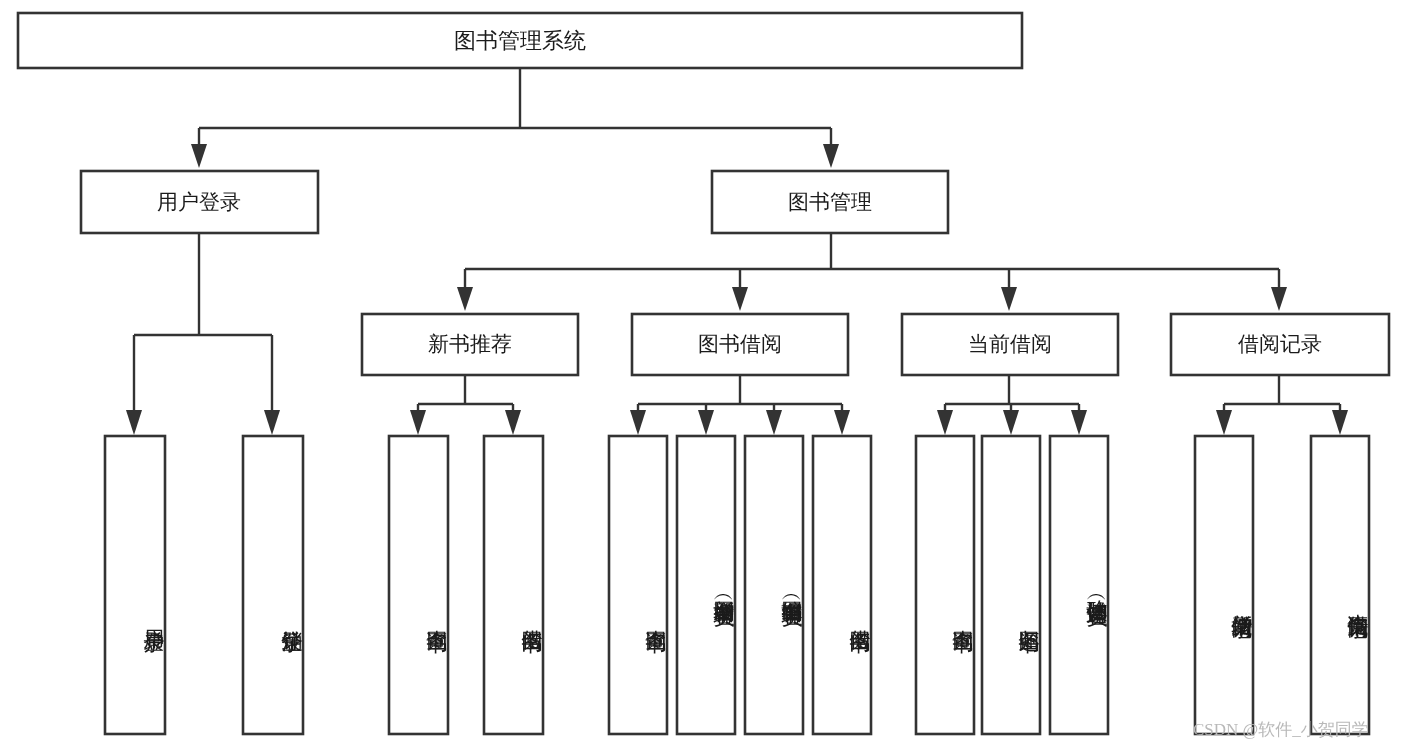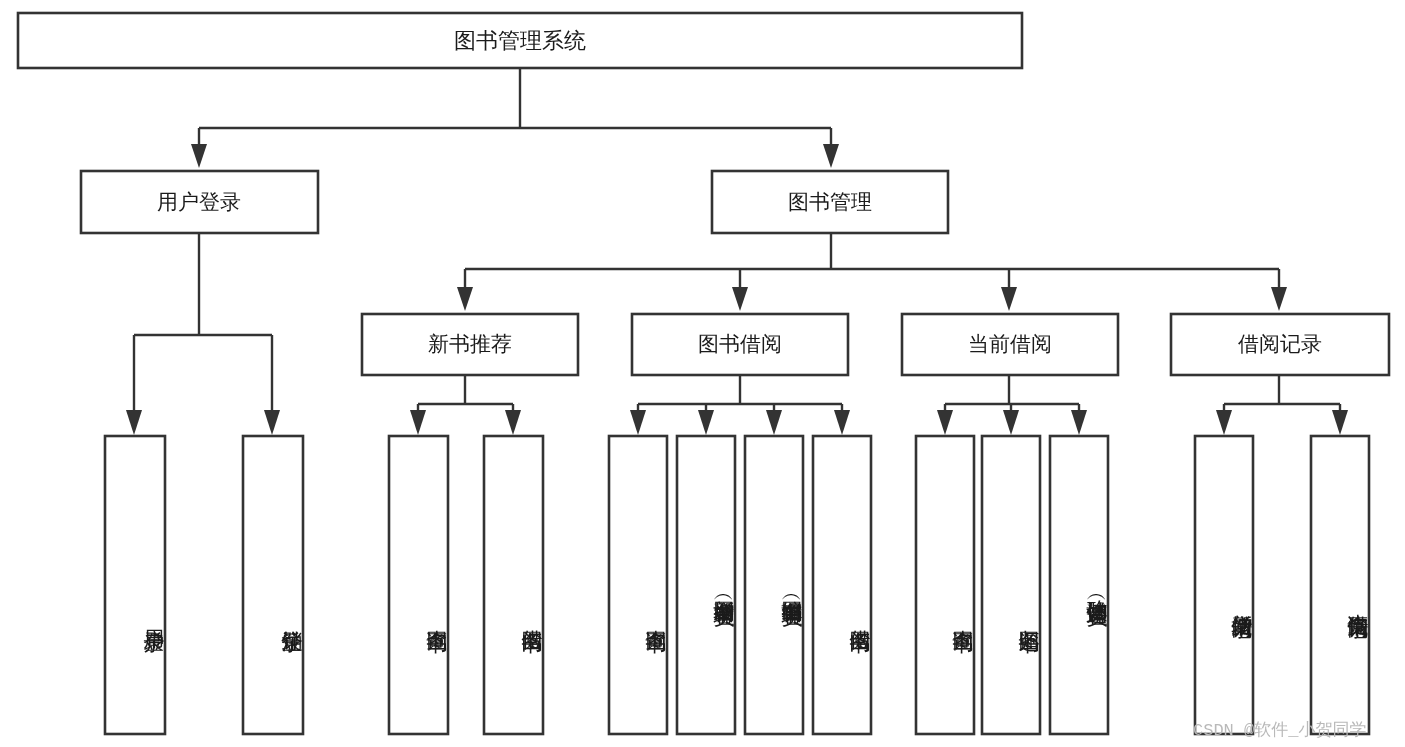--- a/index.html
+++ b/index.html
@@ -63,21 +63,21 @@
     line-height: 1.08;
     color: #1b1b1b;
     letter-spacing: 1px;
     white-space: nowrap;
     text-align: center;
     pointer-events: none;
     user-select: none;
   }
   .watermark {
     position: absolute;
-    font-family: Liberation Mono, monospace;
+    font-family: Liberation Serif, serif;
     font-size: 17px;
     color: #b9b9b9;
     white-space: nowrap;
     user-select: none;
   }
 </style>
 </head>
 <body>
 
 <div id="diagram-root">

